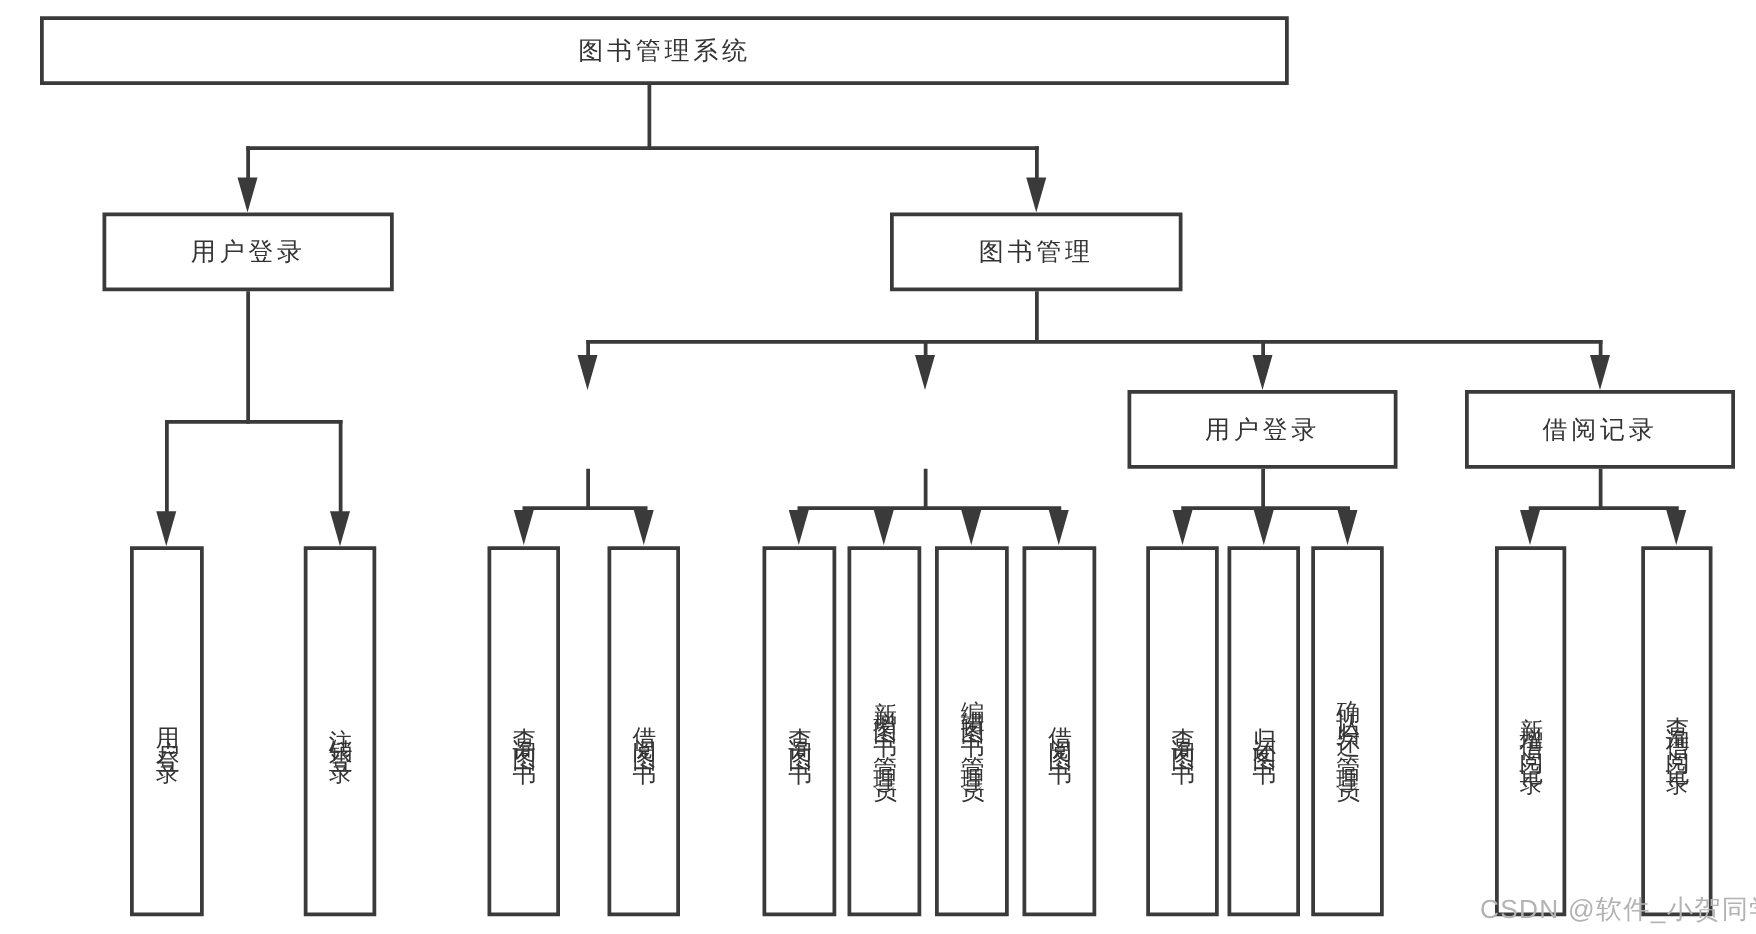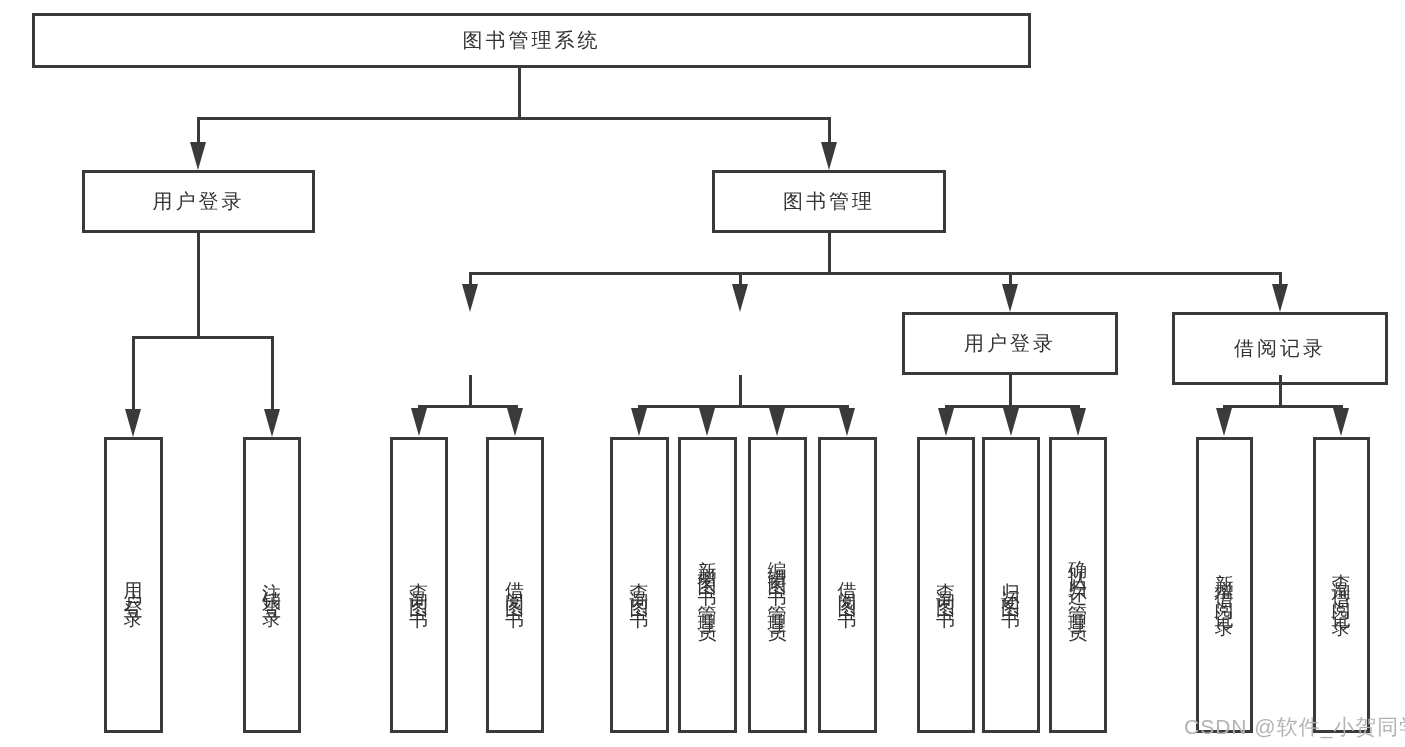--- a/index.html
+++ b/index.html
@@ -67,21 +67,21 @@
   <div class="vline" style="left:739px; top:272px; height:14px;"></div>
   <div class="arrow" style="left:732px; top:284px;"></div>
   <div class="vline" style="left:1009px; top:272px; height:14px;"></div>
   <div class="arrow" style="left:1002px; top:284px;"></div>
   <div class="vline" style="left:1279px; top:272px; height:14px;"></div>
   <div class="arrow" style="left:1272px; top:284px;"></div>
 
   <div class="box hbox" style="left:902px; top:312px; width:216px; height:63px;">
     <span>用户登录</span>
   </div>
-  <div class="box hbox" style="left:1172px; top:312px; width:216px; height:73px;">
+  <div class="box hbox" style="left:1172px; top:312px; width:216px; height:63px;">
     <span>借阅记录</span>
   </div>
 
   <div class="vline" style="left:469px; top:375px; height:33px;"></div>
   <div class="hline" style="left:418px; top:405px; width:100px;"></div>
   <div class="arrow" style="left:411px; top:408px;"></div>
   <div class="arrow" style="left:507px; top:408px;"></div>
 
   <div class="vline" style="left:739px; top:375px; height:33px;"></div>
   <div class="hline" style="left:638px; top:405px; width:211px;"></div>

